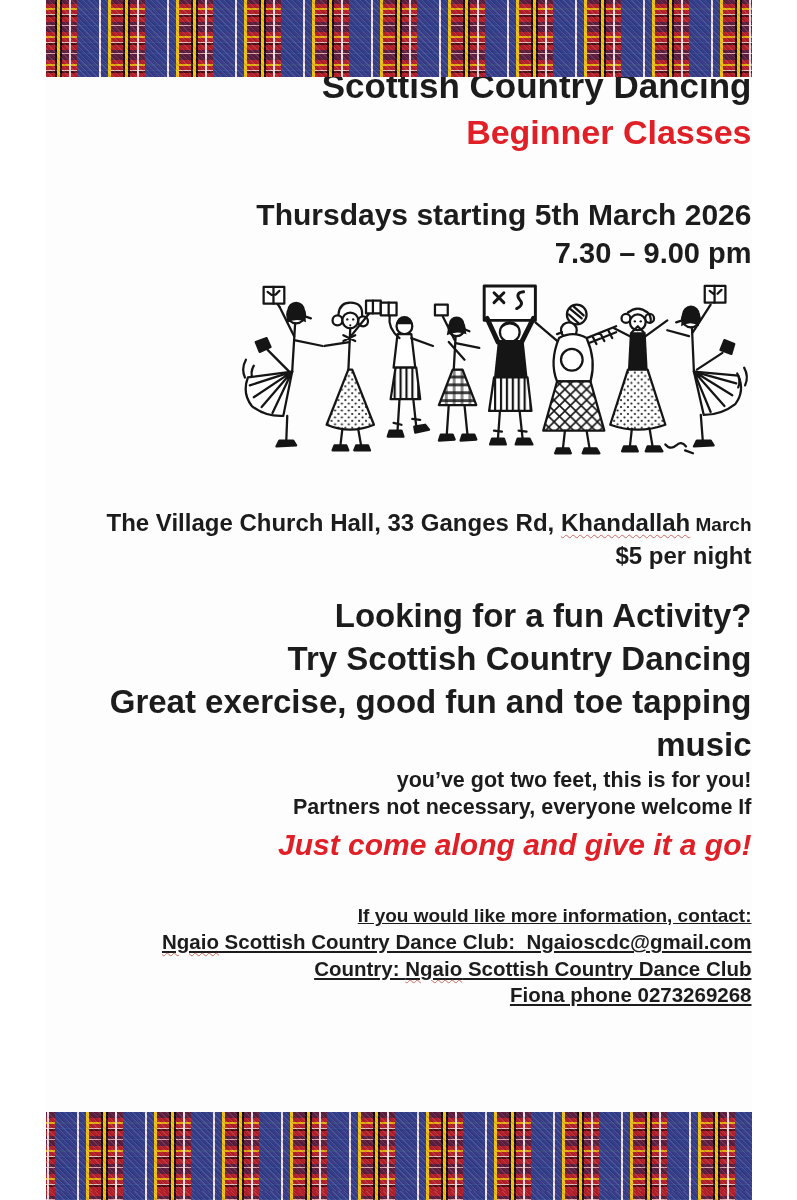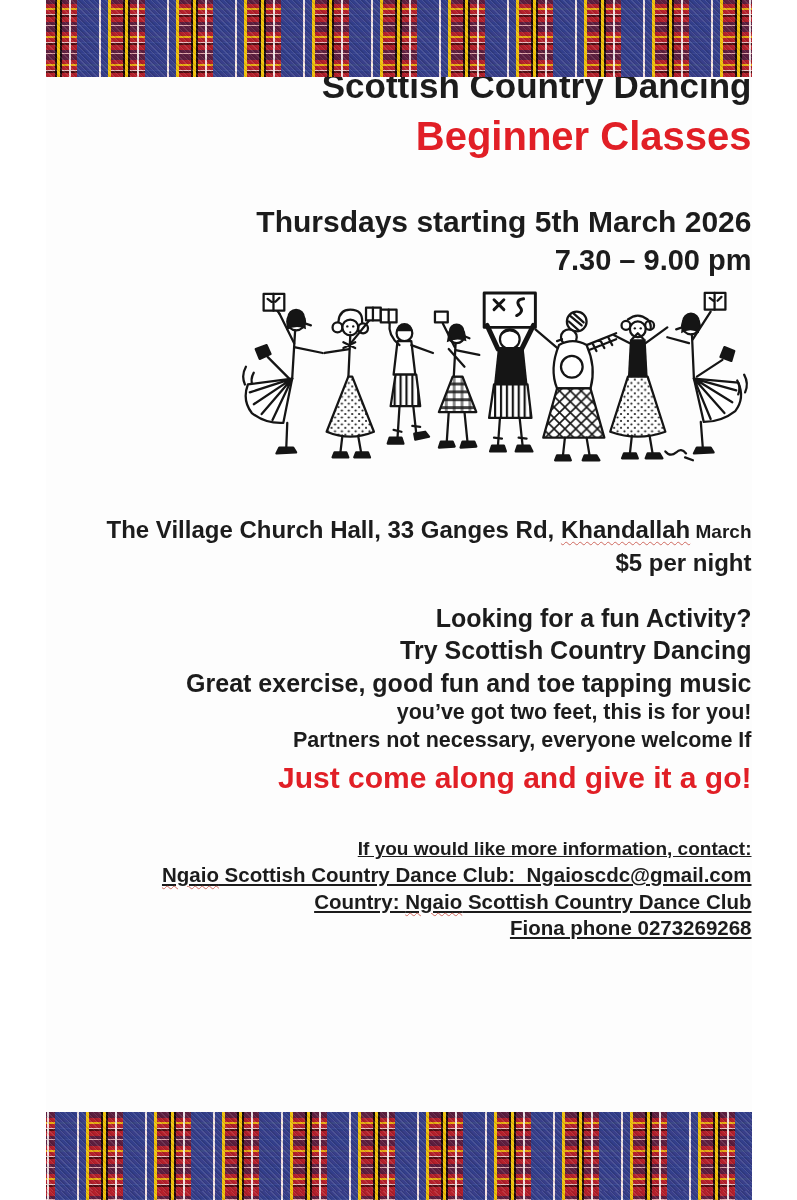--- a/index.html
+++ b/index.html
@@ -39,33 +39,33 @@
         rgba(20,30,80,.55) 17px 23px,
         rgba(255,255,255,.60) 23px 24px,
         rgba(20,30,80,.55) 24px 27px,
         transparent 27px 28px);
   }
   .tartan.top{ top:0; height:77px; }
   .tartan.bottom{ bottom:0; height:88px; background-position:-22px -9px, -22px 0, 0 -9px; }
 
   
   .title   { margin-top:66px; font-size:35px; line-height:1.15; }
-  .subtitle{ margin-top:7px;  font-size:40px; line-height:1.15; color:#e11f26; }
+  .subtitle{ margin-top:7px;  font-size:34px; line-height:1.15; color:#e11f26; }
   .sched1  { margin-top:45px; font-size:30px; line-height:1.2;padding-left:24px; }
   .sched2  { margin-top:3px;  font-size:29px; line-height:1.2; }
   .art     { margin-top:10px; height:192px; }
   .art svg { height:192px; width:auto; }
   .venue   { margin-top:36px; font-size:24px; line-height:1.2; white-space:pre-wrap; }
   .venue-only{ font-size:19px; }
   .price   { margin-top:4px; font-size:24px; }
   .pitch   { margin-top:25px; }
   .pitch p { line-height:1.3; }
-  .p-big   { font-size:25px; }
+  .p-big   { font-size:33px; }
   .p-small { font-size:21.5px; }
-  .cta     { margin-top:6px; font-size:30px; color:#e11f26; }
+  .cta     { margin-top:6px; font-size:30px; color:#e11f26;font-style:italic; }
   .contact { margin-top:42px; }
   .contact p{ line-height:1.3; white-space:pre-wrap;text-decoration:underline; }
   .c-intro { font-size:19px; }
   .c-line  { font-size:20.5px; }
   .squiggle{
     text-decoration-line:underline;
     text-decoration-style:wavy;
     text-decoration-color:#cf6a60;
     text-decoration-thickness:1px;
     text-underline-offset:3px;

